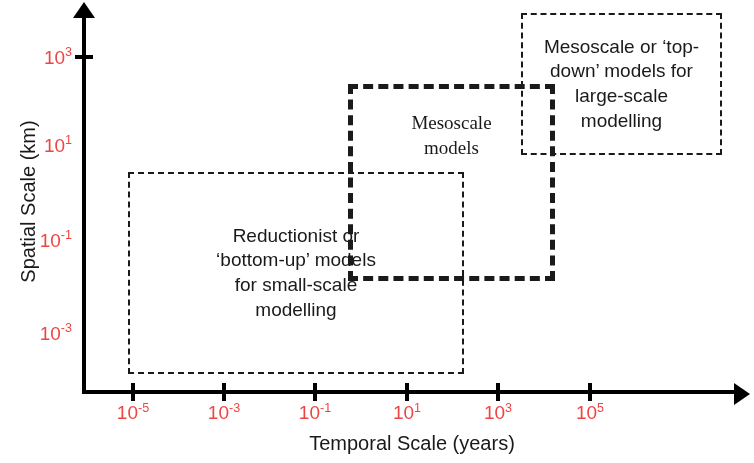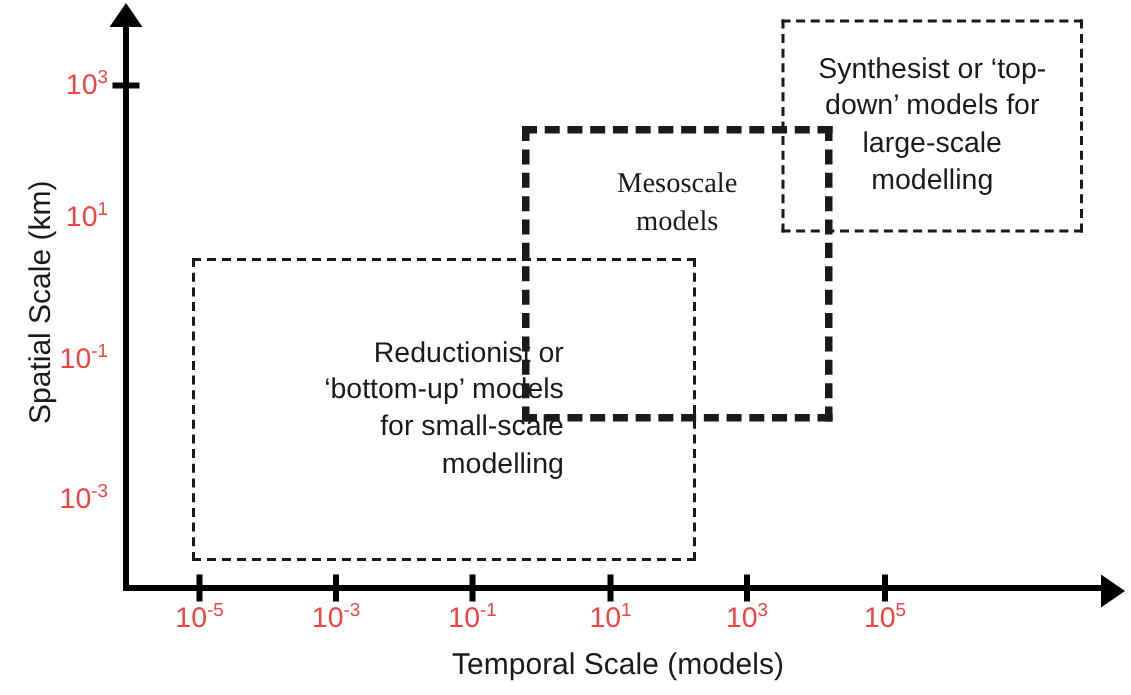--- a/index.html
+++ b/index.html
@@ -154,21 +154,21 @@
     padding-top: 22px;
     font-family: Liberation Serif, serif;
   }
   #box-synthesist {
     left: 521px;
     top: 13px;
     width: 201px;
     height: 142px;
   }
   
-  #box-reductionist { z-index: 2; text-align: right; }
+  #box-reductionist { z-index: 2; }
   #box-mesoscale    { z-index: 3; }
   #box-synthesist   { z-index: 4; }
   .region-label { position: relative; z-index: 5; background: transparent; }
 </style>
 </head>
 <body>
 
 <div id="figure">
 
   <div class="axis-line" id="y-axis-line"></div>
@@ -190,35 +190,35 @@
   <div class="tick-label x-tick-label" style="left:315px"><span>10</span><sup>-1</sup></div>
   <div class="tick-label x-tick-label" style="left:407px"><span>10</span><sup>1</sup></div>
   <div class="tick-label x-tick-label" style="left:498px"><span>10</span><sup>3</sup></div>
   <div class="tick-label x-tick-label" style="left:590px"><span>10</span><sup>5</sup></div>
 
   <div class="tick-label y-tick-label" style="top:57px"><span>10</span><sup>3</sup></div>
   <div class="tick-label y-tick-label" style="top:145px"><span>10</span><sup>1</sup></div>
   <div class="tick-label y-tick-label" style="top:240px"><span>10</span><sup>-1</sup></div>
   <div class="tick-label y-tick-label" style="top:333px"><span>10</span><sup>-3</sup></div>
 
-  <div class="axis-title" id="x-axis-title">Temporal Scale (models)</div>
+  <div class="axis-title" id="x-axis-title">Temporal Scale (years)</div>
   <div class="axis-title" id="y-axis-title">Spatial Scale (km)</div>
 
   <div class="region-box thin" id="box-reductionist">
     <div class="region-label">Reductionist or
 ‘bottom-up’ models
 for small-scale
 modelling</div>
   </div>
 
   <div class="region-box thick" id="box-mesoscale">
     <div class="region-label">Mesoscale
 models</div>
   </div>
 
   <div class="region-box thin" id="box-synthesist">
-    <div class="region-label">Synthesist or ‘top-
+    <div class="region-label">Mesoscale or ‘top-
 down’ models for
 large-scale
 modelling</div>
   </div>
 
 </div>
 
 </body></html>

